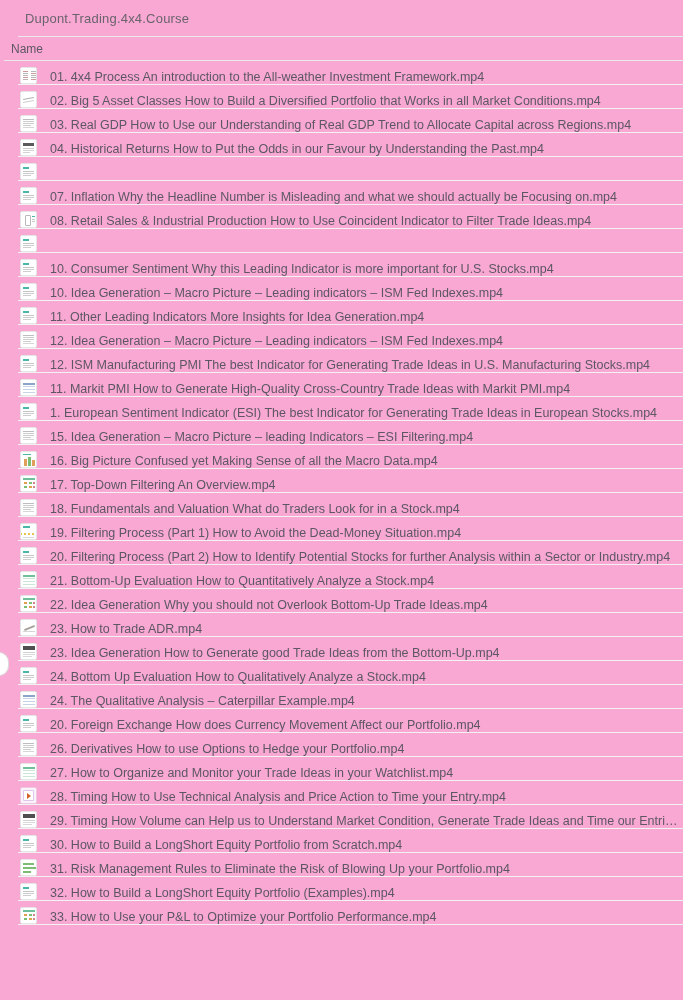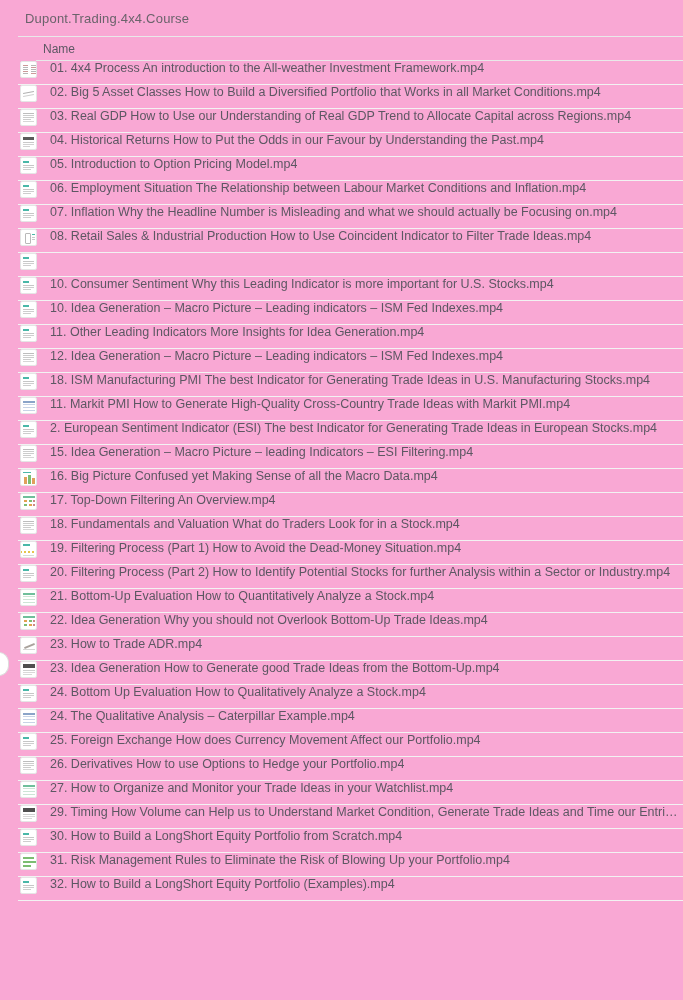--- a/index.html
+++ b/index.html
@@ -3,26 +3,26 @@
 <meta charset="utf-8">
 <style>
   html,body{margin:0;padding:0;background:#fff;}
   body{font-family:"Liberation Sans",sans-serif;-webkit-font-smoothing:antialiased;}
   .page{position:relative;width:683px;height:1000px;background:#f9a8d4;overflow:hidden;}
 
   .titlebar{height:36px;box-sizing:border-box;padding:11px 0 0 25px;}
   .titlebar h1{margin:0;font-size:13px;font-weight:400;color:#6a636b;letter-spacing:.2px;}
 
   .top-rule{height:0;border-top:1px solid #e9e9e9;margin-left:18px;}
-  .list-header{margin-left:36px;height:23px;display:flex;align-items:center;
+  .list-header{margin-left:4px;height:23px;display:flex;align-items:center;
     padding-left:7px;font-size:12px;color:#5d5763;border-bottom:1px solid #e9e9e9;}
   .list-header span{cursor:pointer;}
 
   ul.file-list{margin:0;padding:0;list-style:none;}
-  li.row{height:24px;box-sizing:border-box;display:flex;align-items:flex-start;gap:13px;
+  li.row{height:24px;box-sizing:border-box;display:flex;align-items:flex-end;gap:13px;
     margin-left:18px;padding-left:2px;border-bottom:1px solid #f2f2f2;cursor:pointer;}
   .fname{font-size:12.5px;color:#5d5763;white-space:nowrap;overflow:hidden;text-overflow:ellipsis;}
 
   .icon{width:17px;height:17px;flex:none;box-sizing:border-box;border:1px solid #e5e5e5;
     border-radius:2px;background:#fff;position:relative;}
 
   .ic-slide-teal{background:
     linear-gradient(#49b8a8,#49b8a8) 2px 3px/6px 2px,
     linear-gradient(#c6c6c6,#c6c6c6) 2px 7px/11px 1px,
     linear-gradient(#cecece,#cecece) 2px 9px/11px 1px,
@@ -135,27 +135,22 @@
   </li>
 
   <li class="row">
     <span class="icon ic-slide-dark"></span>
     <span class="fname">04. Historical Returns How to Put the Odds in our Favour by Understanding the Past.mp4</span>
   </li>
 
 
   <li class="row">
     <span class="icon ic-slide-teal"></span>
-    <span class="fname">05. Introduction to Option Pricing Model.mp4</span>
-  </li>
-
-  <li class="row">
-    <span class="icon ic-slide-teal"></span>
-    <span class="fname">06. Employment Situation The Relationship between Labour Market Conditions and Inflation.mp4</span>
-  </li>
+  </li>
+
 
   <li class="row">
     <span class="icon ic-slide-teal"></span>
     <span class="fname">07. Inflation Why the Headline Number is Misleading and what we should actually be Focusing on.mp4</span>
   </li>
 
   <li class="row">
     <span class="icon ic-phone"></span>
     <span class="fname">08. Retail Sales &amp; Industrial Production How to Use Coincident Indicator to Filter Trade Ideas.mp4</span>
   </li>
@@ -179,32 +174,32 @@
     <span class="fname">11. Other Leading Indicators More Insights for Idea Generation.mp4</span>
   </li>
 
   <li class="row">
     <span class="icon ic-slide-dense"></span>
     <span class="fname">12. Idea Generation – Macro Picture – Leading indicators – ISM Fed Indexes.mp4</span>
   </li>
 
   <li class="row">
     <span class="icon ic-slide-teal"></span>
-    <span class="fname">18. ISM Manufacturing PMI The best Indicator for Generating Trade Ideas in U.S. Manufacturing Stocks.mp4</span>
+    <span class="fname">12. ISM Manufacturing PMI The best Indicator for Generating Trade Ideas in U.S. Manufacturing Stocks.mp4</span>
   </li>
 
 
   <li class="row">
     <span class="icon ic-table-blue"></span>
     <span class="fname">11. Markit PMI How to Generate High-Quality Cross-Country Trade Ideas with Markit PMI.mp4</span>
   </li>
 
   <li class="row">
     <span class="icon ic-slide-teal"></span>
-    <span class="fname">2. European Sentiment Indicator (ESI) The best Indicator for Generating Trade Ideas in European Stocks.mp4</span>
+    <span class="fname">1. European Sentiment Indicator (ESI) The best Indicator for Generating Trade Ideas in European Stocks.mp4</span>
   </li>
 
   <li class="row">
     <span class="icon ic-slide-dense"></span>
     <span class="fname">15. Idea Generation – Macro Picture – leading Indicators – ESI Filtering.mp4</span>
   </li>
 
   <li class="row">
     <span class="icon ic-bars-v"></span>
     <span class="fname">16. Big Picture Confused yet Making Sense of all the Macro Data.mp4</span>
@@ -255,33 +250,37 @@
     <span class="fname">24. Bottom Up Evaluation How to Qualitatively Analyze a Stock.mp4</span>
   </li>
 
   <li class="row">
     <span class="icon ic-table-blue"></span>
     <span class="fname">24. The Qualitative Analysis – Caterpillar Example.mp4</span>
   </li>
 
   <li class="row">
     <span class="icon ic-slide-teal"></span>
-    <span class="fname">25. Foreign Exchange How does Currency Movement Affect our Portfolio.mp4</span>
+    <span class="fname">20. Foreign Exchange How does Currency Movement Affect our Portfolio.mp4</span>
   </li>
 
   <li class="row">
     <span class="icon ic-slide-dense"></span>
     <span class="fname">26. Derivatives How to use Options to Hedge your Portfolio.mp4</span>
   </li>
 
   <li class="row">
     <span class="icon ic-table-green"></span>
     <span class="fname">27. How to Organize and Monitor your Trade Ideas in your Watchlist.mp4</span>
   </li>
 
+  <li class="row">
+    <span class="icon ic-video"></span>
+    <span class="fname">28. Timing How to Use Technical Analysis and Price Action to Time your Entry.mp4</span>
+  </li>
 
   <li class="row">
     <span class="icon ic-dark-header"></span>
     <span class="fname">29. Timing How Volume can Help us to Understand Market Condition, Generate Trade Ideas and Time our Entries.mp4</span>
   </li>
 
   <li class="row">
     <span class="icon ic-slide-teal"></span>
     <span class="fname">30. How to Build a LongShort Equity Portfolio from Scratch.mp4</span>
   </li>
@@ -289,16 +288,20 @@
   <li class="row">
     <span class="icon ic-bars-h"></span>
     <span class="fname">31. Risk Management Rules to Eliminate the Risk of Blowing Up your Portfolio.mp4</span>
   </li>
 
   <li class="row">
     <span class="icon ic-slide-teal"></span>
     <span class="fname">32. How to Build a LongShort Equity Portfolio (Examples).mp4</span>
   </li>
 
+  <li class="row">
+    <span class="icon ic-table-color"></span>
+    <span class="fname">33. How to Use your P&amp;L to Optimize your Portfolio Performance.mp4</span>
+  </li>
 </ul>
 
   <div class="edge-toggle" title=""></div>
 </div>
 
 </body></html>

